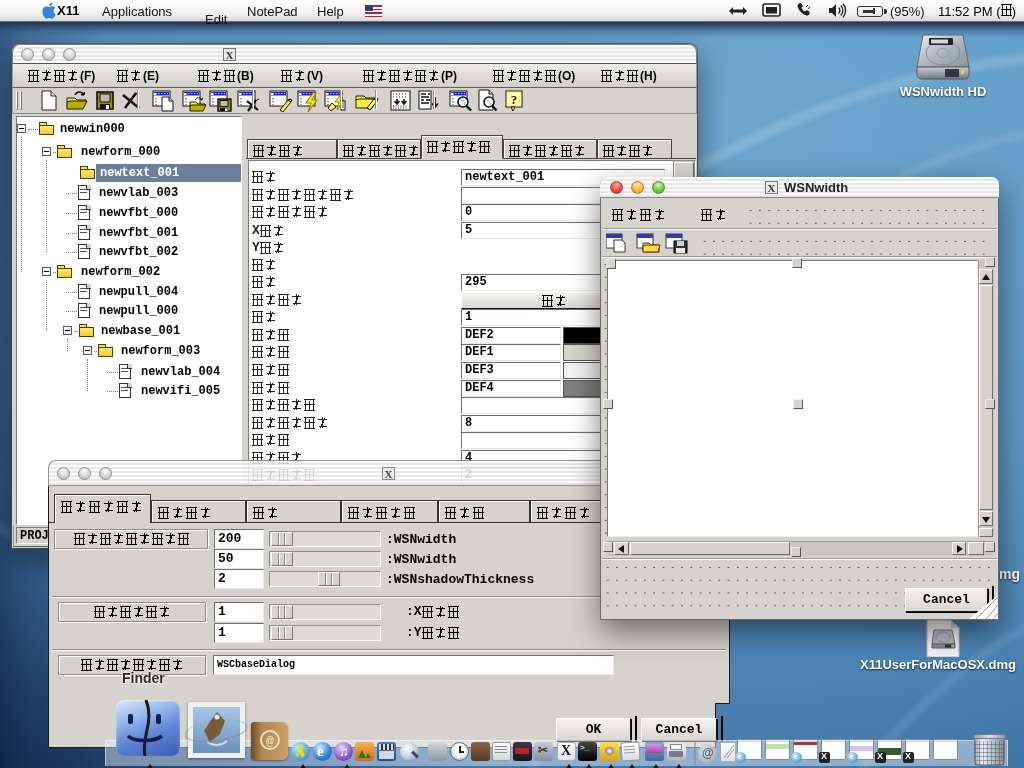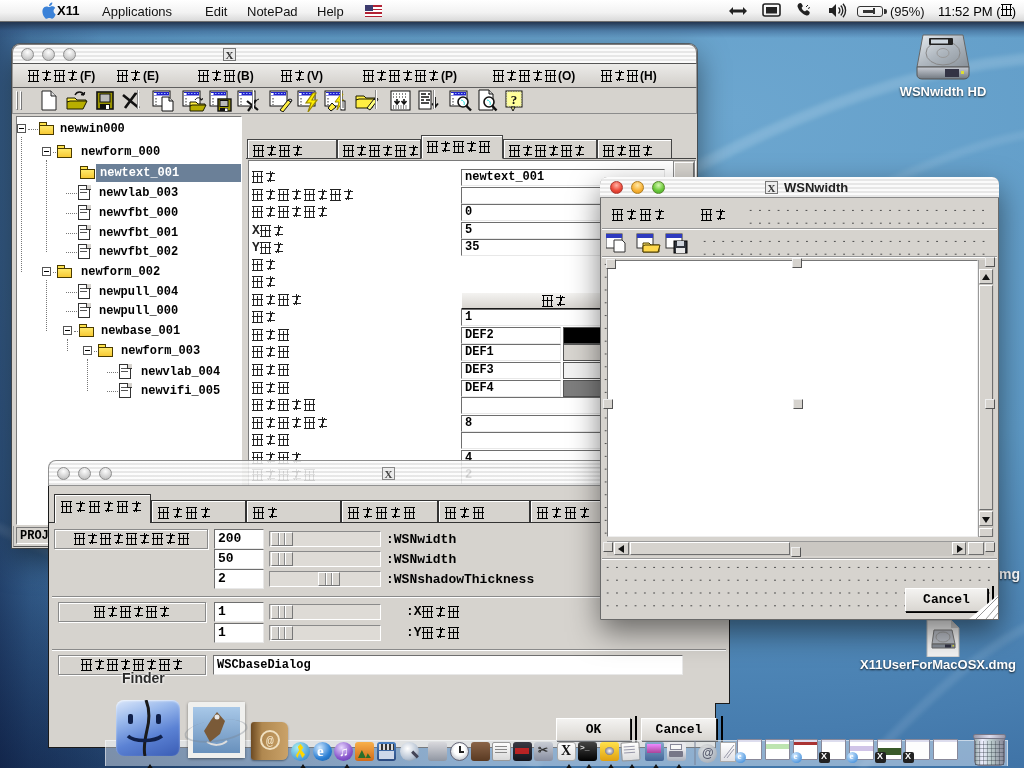--- a/index.html
+++ b/index.html
@@ -50,21 +50,21 @@
       </g>
     </svg>
 <div class="ab" style="left:0;top:22px;width:1024px;height:16px;background:linear-gradient(180deg,#243650,rgba(50,84,128,.45) 55%,rgba(70,120,170,0))"></div>
 
 <div class="ab" id="menubar" style="left:0;top:0;width:1024px;height:22px;background:linear-gradient(#ffffff,#f2f2f2 60%,#d9d9d9);border-bottom:1px solid #6f6f6f">
  <svg class="ab" style="left:41px;top:2px" width="15" height="17" viewBox="0 0 15 17">
         <path d="M12.52 9.06c0-2.06 1.68-3.05 1.76-3.1-.96-1.4-2.45-1.6-2.98-1.62-1.27-.13-2.48.75-3.12.75-.64 0-1.64-.73-2.7-.71-1.39.02-2.67.81-3.38 2.05-1.44 2.5-.37 6.2 1.03 8.23.69.99 1.5 2.11 2.57 2.07 1.03-.04 1.42-.67 2.67-.67s1.6.67 2.69.65c1.11-.02 1.82-1.01 2.5-2.01.79-1.15 1.11-2.27 1.13-2.33-.02-.01-2.16-.83-2.17-3.31zM10.46 2.99c.57-.69.95-1.64.85-2.59-.82.03-1.81.54-2.4 1.23-.53.61-.99 1.59-.86 2.52.91.07 1.84-.46 2.41-1.16z" fill="#3b82d8"></path>
       </svg>
  <b style="position:absolute;left:57px;top:3px;font-size:13px;color:#000">X11</b>
  <span style="position:absolute;left:102px;top:4px;font-size:13px;color:#111">Applications</span>
- <span style="position:absolute;left:205px;top:4px;font-size:13px;color:#111">Edit</span>
+ <span style="position:absolute;left:205px;top:12px;font-size:13px;color:#111">Edit</span>
  <span style="position:absolute;left:247px;top:4px;font-size:13px;color:#111">NotePad</span>
  <span style="position:absolute;left:317px;top:4px;font-size:13px;color:#111">Help</span>
  <span class="ab" style="left:365px;top:5px;width:17px;height:12px;background:repeating-linear-gradient(#b22234 0 1.8px,#fff 1.8px 3.6px)"></span>
  <span class="ab" style="left:365px;top:5px;width:8px;height:6px;background:#3c3b6e"></span>
 
  <svg class="ab" style="left:728px;top:4px" width="20" height="14" viewBox="0 0 20 14">
         <path d="M1 7l4-4v2.5h10V3l4 4-4 4V8.5H5V11z" fill="#222"></path>
       </svg>
  <svg class="ab" style="left:762px;top:3px" width="19" height="15" viewBox="0 0 19 15">
         <rect x="1" y="1" width="17" height="12" rx="2" fill="none" stroke="#222" stroke-width="1.6"></rect>
@@ -498,33 +498,33 @@
             </span>
           </span>
           <span class="ab inp" style="left:215px;top:106px;width:204px;height:17px;font-size:12px;line-height:15px">5</span>
           <span class="ab" style="left:6px;top:125px;color:#222;display:inline-flex">
             <b class="mono" style="font-size:13px;line-height:13px">Y</b>
             <span class="j">
               <i></i>
               <i></i>
             </span>
           </span>
-          <span class="ab inp" style="left:215px;top:123px;width:204px;height:17px;font-size:12px;line-height:15px">35</span>
           <span class="ab" style="left:6px;top:143px;color:#222;display:inline-flex">
             <span class="j">
               <i></i>
               <i></i>
             </span>
           </span>
           <span class="ab" style="left:6px;top:160px;color:#222;display:inline-flex">
             <span class="j">
               <i></i>
               <i></i>
             </span>
           </span>
+          <span class="ab inp" style="left:215px;top:158px;width:204px;height:17px;font-size:12px;line-height:15px">295</span>
           <span class="ab" style="left:6px;top:178px;color:#222;display:inline-flex">
             <span class="j">
               <i></i>
               <i></i>
               <i></i>
               <i></i>
             </span>
           </span>
           <span class="ab btn" style="left:215px;top:176px;width:186px;height:17px;font-size:12px;display:flex;align-items:center;justify-content:center">
             <span class="j">
@@ -753,21 +753,21 @@
           <i></i>
           <i></i>
           <i></i>
           <i></i>
           <i></i>
           <i></i>
           <i></i>
           <i></i>
         </span>
       </span>
-      <span class="ab inp" style="left:165px;top:195px;width:470px;height:20px;font-size:12px;line-height:18px">WSCbaseDialog</span>
+      <span class="ab inp" style="left:165px;top:195px;width:401px;height:20px;font-size:10px;line-height:18px">WSCbaseDialog</span>
       <div class="ab" style="left:0;top:243px;width:668px;height:45px;background:#d6d3ce;border:1px solid #1a1a1a;border-top:none"></div>
       <span class="ab btn" style="left:508px;top:258px;width:75px;height:23px;font-size:13px;line-height:21px">OK</span>
       <span class="ab" style="left:587px;top:256px;width:2px;height:27px;background:#000"></span>
       <span class="ab btn" style="left:593px;top:258px;width:76px;height:23px;font-size:13px;line-height:21px">Cancel</span>
       <span class="ab" style="left:673px;top:256px;width:2px;height:27px;background:#000"></span>
     </div>
 
 <div class="ab" id="npd" style="left:600px;top:177px;width:399px;height:443px;border-radius:7px 7px 0 0;box-shadow:0 12px 30px rgba(0,0,0,.5)">
       <div class="ab" style="left:0;top:0;width:399px;height:443px;background:#d6d3ce;border:1px solid #6a6a6a;border-radius:7px 7px 0 0"></div>
       <div class="ab pins" style="left:0;top:0;width:399px;height:21px;border-radius:7px 7px 0 0;border-bottom:1px solid #8a8a8a">

